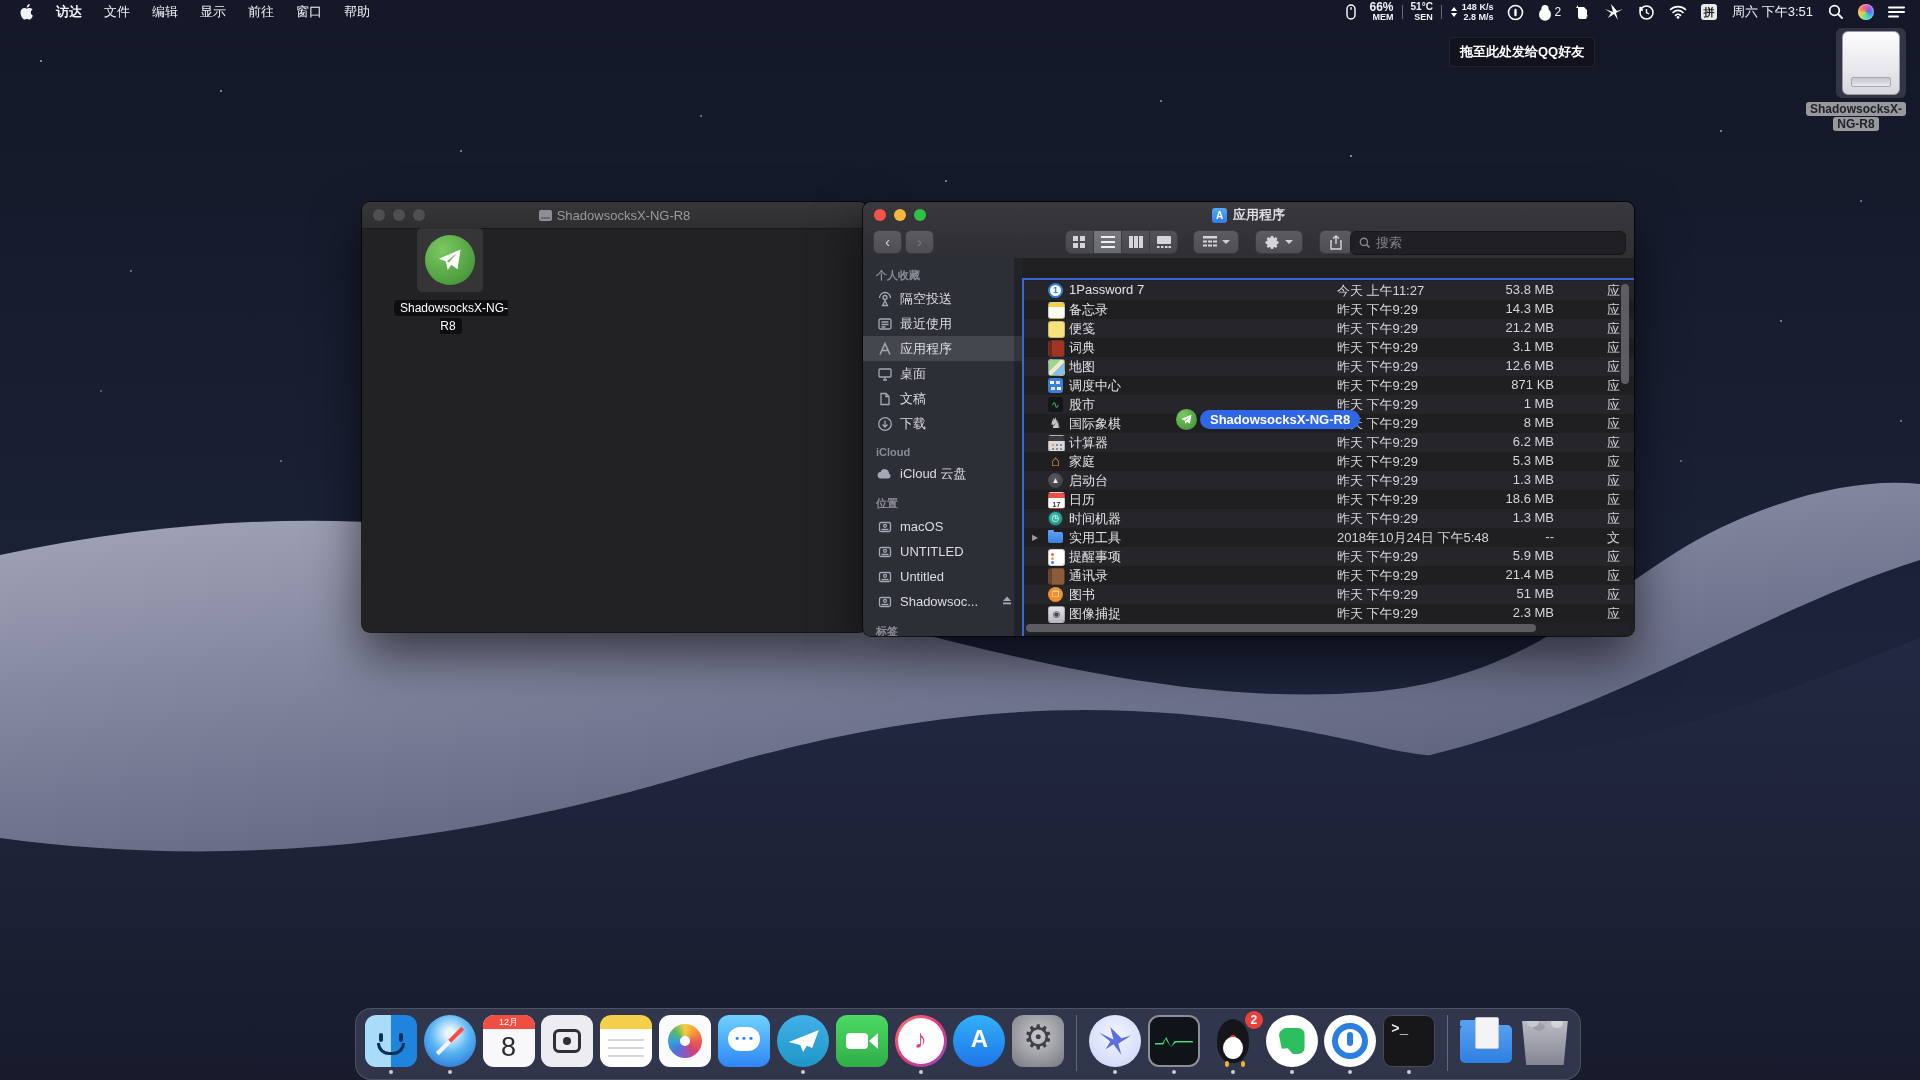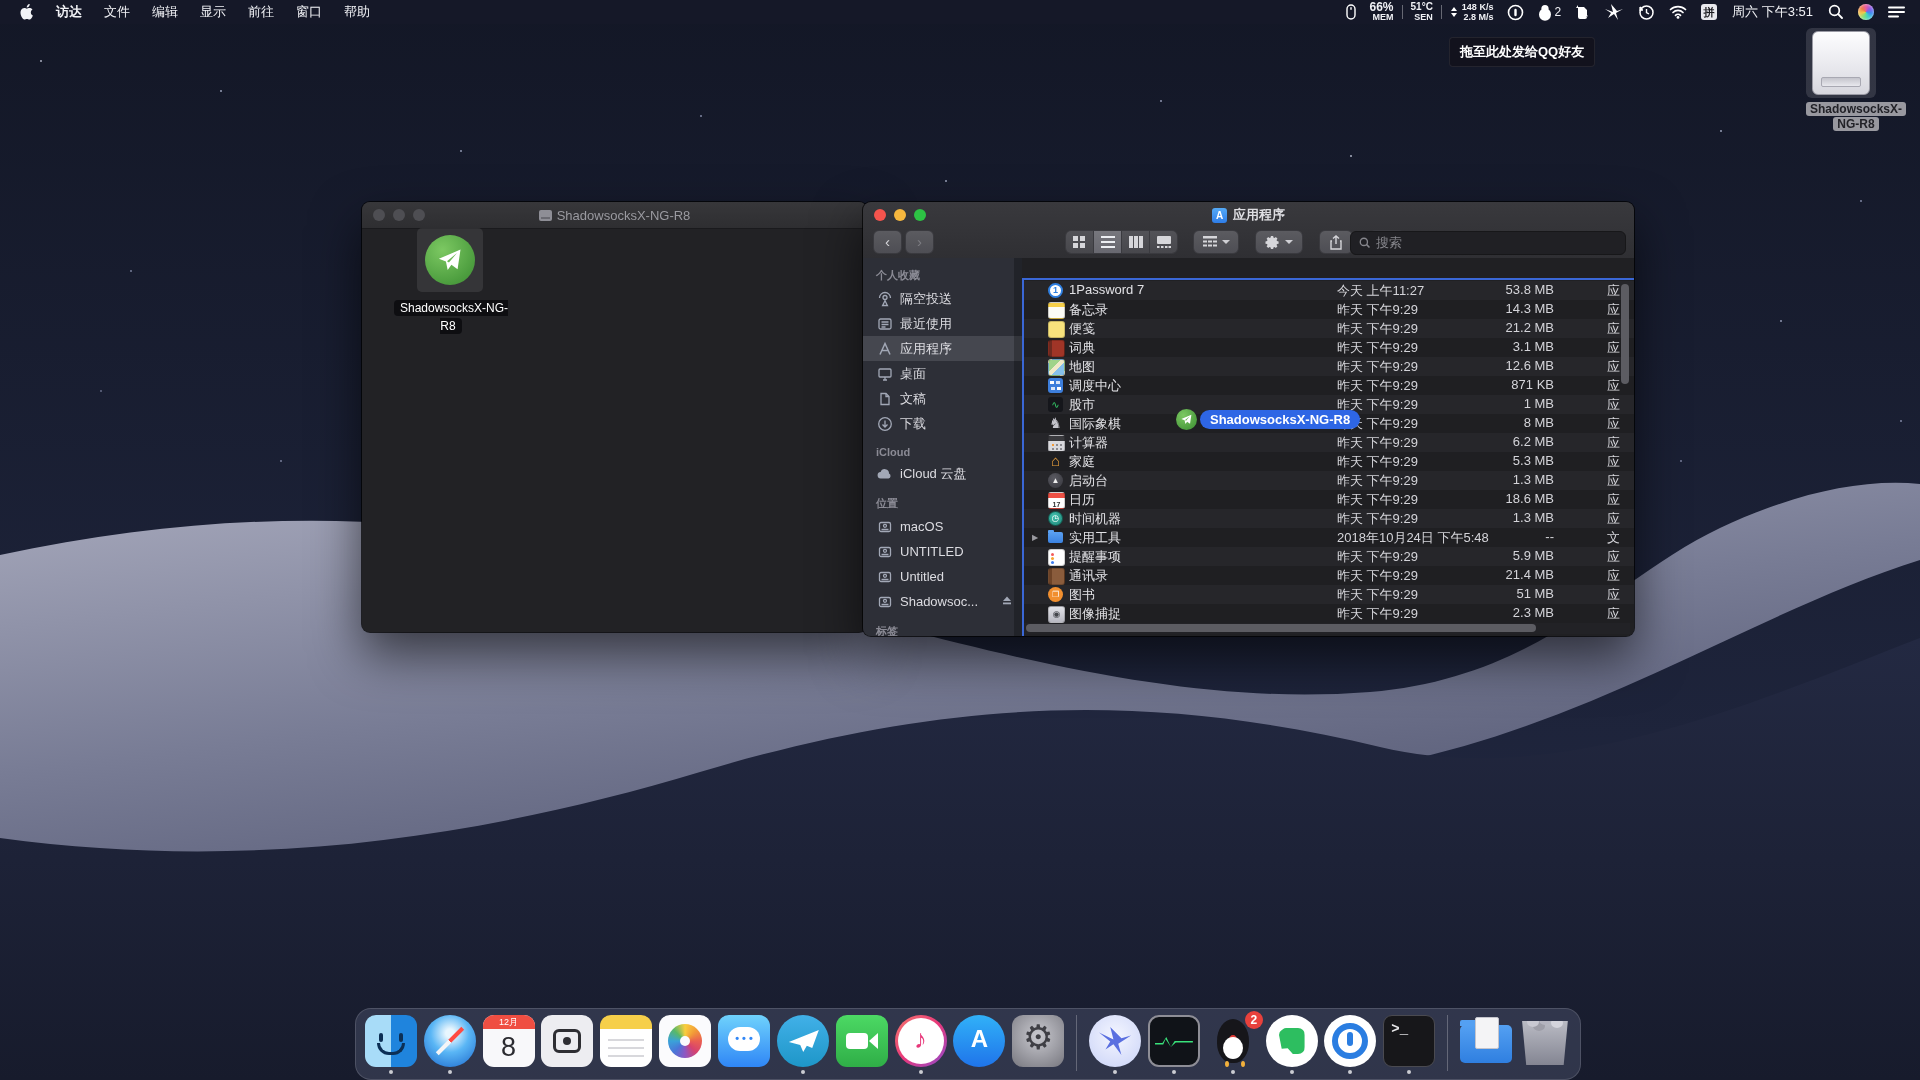--- a/index.html
+++ b/index.html
@@ -40,21 +40,21 @@
   .mb-clock{font-size:13px;padding:0 8px;white-space:nowrap;}
   .siri-ball{width:16px;height:16px;border-radius:50%;
     background:conic-gradient(#e85aa0,#8e5ae8,#3f8cf0,#3fd0c9,#7de07a,#f3c84b,#ef7d4b,#e85aa0);
     box-shadow:inset 0 0 3px rgba(255,255,255,.7);}
   
   #qq-tooltip{position:absolute;left:1449px;top:37px;z-index:60;background:rgba(18,18,28,.95);
     color:#fff;font-size:13px;font-weight:bold;padding:5px 10px;border-radius:4px;
     border:1px solid rgba(255,255,255,.08);}
   
   #desk-icon{position:absolute;left:1806px;top:28px;width:100px;z-index:5;
-    display:flex;flex-direction:column;align-items:flex-start;cursor:default;}
+    display:flex;flex-direction:column;align-items:flex-end;cursor:default;}
   .disk-sel{background:rgba(130,130,140,.28);border-radius:6px;padding:3px 6px;}
   .disk-img{width:56px;height:62px;border-radius:6px;
     background:linear-gradient(180deg,#fdfdfe 0%,#e9e9ee 55%,#d7d7de 100%);
     border:1px solid #9a9aa4;position:relative;}
   .disk-img::after{content:"";position:absolute;left:8px;right:8px;bottom:7px;height:8px;
     border-radius:2px;background:linear-gradient(180deg,#c4c4cc,#e8e8ee);
     border:1px solid #a8a8b2;}
   .disk-label{margin-top:3px;text-align:center;font-size:12px;font-weight:bold;color:#222228;line-height:14px;}
   .disk-label span{background:#98989f;border-radius:3px;padding:0 4px;display:inline-block;margin-top:1px;}
   

